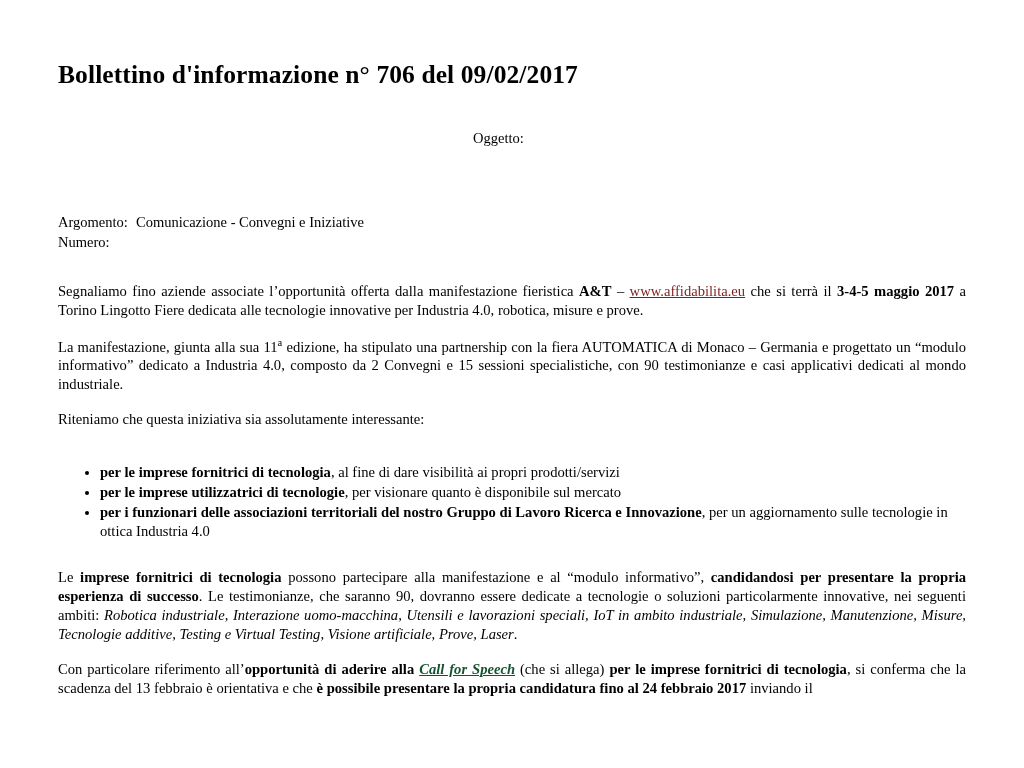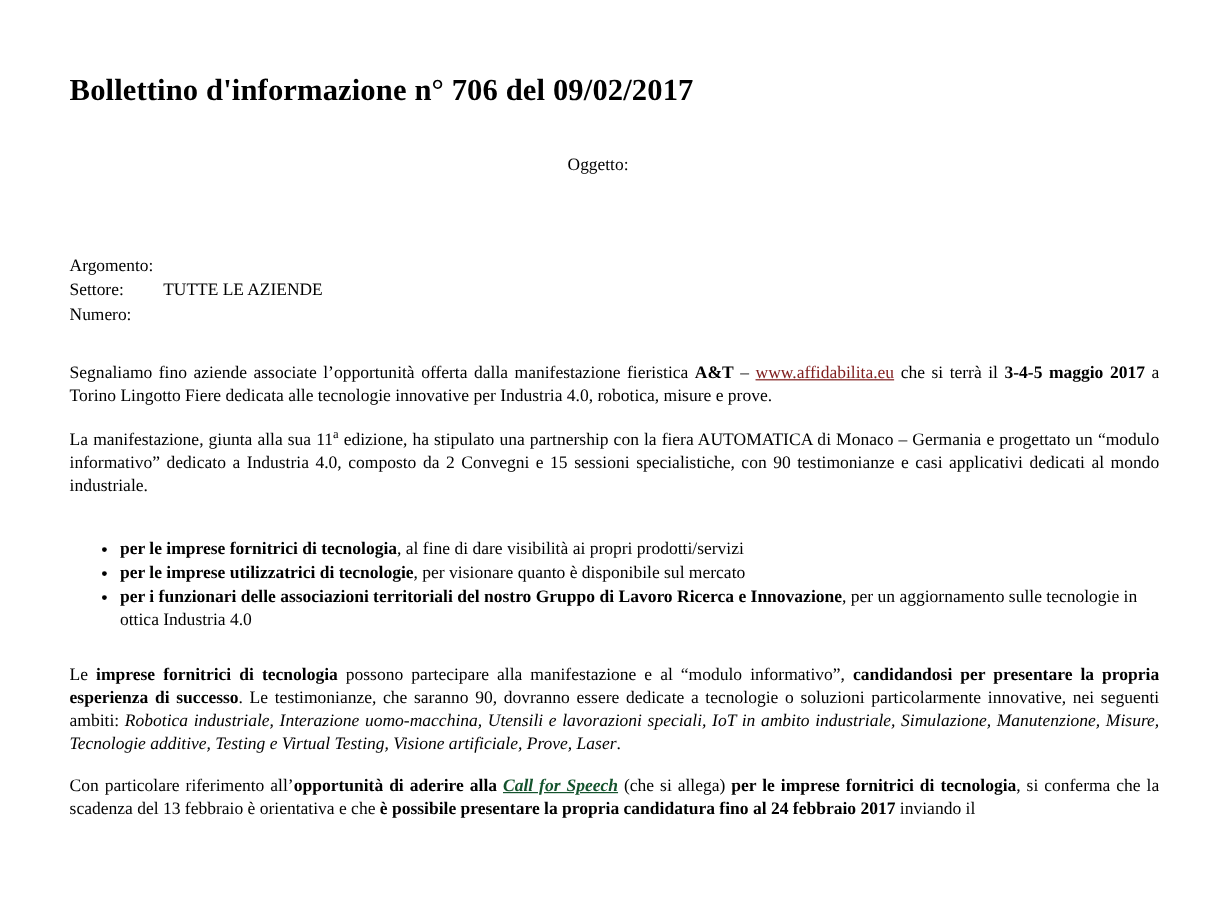--- a/index.html
+++ b/index.html
@@ -110,36 +110,34 @@
   <div class="content">
 
     <h1 class="doc-title">Bollettino d'informazione n° 706 del 09/02/2017</h1>
 
     <div class="meta">
       <div class="meta-row subject">
         <div class="meta-label">Oggetto:</div>
       </div>
       <div class="meta-row">
         <div class="meta-label">Argomento:</div>
-      </div>
-      <div class="meta-row">
-        <div class="meta-label">Settore:</div>
-        <div class="meta-value">TUTTE LE AZIENDE</div>
+        <div class="meta-value">Comunicazione - Convegni e Iniziative</div>
       </div>
       <div class="meta-row">
         <div class="meta-label">Numero:</div>
       </div>
     </div>
 
     <div class="block-gap-lg"></div>
 
     <p class="body-par"><span>Segnaliamo fino aziende associate l’opportunità offerta dalla manifestazione fieristica </span><b>A&amp;T</b><span> – </span><a class="link" href="#">www.affidabilita.eu</a><span> che si terrà il </span><b>3-4-5 maggio 2017</b><span> a Torino Lingotto Fiere dedicata alle tecnologie innovative per Industria 4.0, robotica, misure e prove.</span></p>
 
     <p class="body-par"><span>La manifestazione, giunta alla sua 11</span><span class="sup">a</span><span> edizione, ha stipulato una partnership con la fiera AUTOMATICA di Monaco – Germania e progettato un “modulo informativo” dedicato a Industria 4.0, composto da 2 Convegni e 15 sessioni specialistiche, con 90 testimonianze e casi applicativi dedicati al mondo industriale.</span></p>
 
+    <p class="body-par">Riteniamo che questa iniziativa sia assolutamente interessante:</p>
 
     <div class="block-gap"></div>
 
     <ul class="bullets">
       <li><b>per le imprese fornitrici di tecnologia</b><span>, al fine di dare visibilità ai propri prodotti/servizi</span></li>
       <li><b>per le imprese utilizzatrici di tecnologie</b><span>, per visionare quanto è disponibile sul mercato</span></li>
       <li><b>per i funzionari delle associazioni territoriali del nostro Gruppo di Lavoro Ricerca e Innovazione</b><span>, per un aggiornamento sulle tecnologie in ottica Industria 4.0</span></li>
     </ul>
 
     <div class="block-gap-lg"></div>

